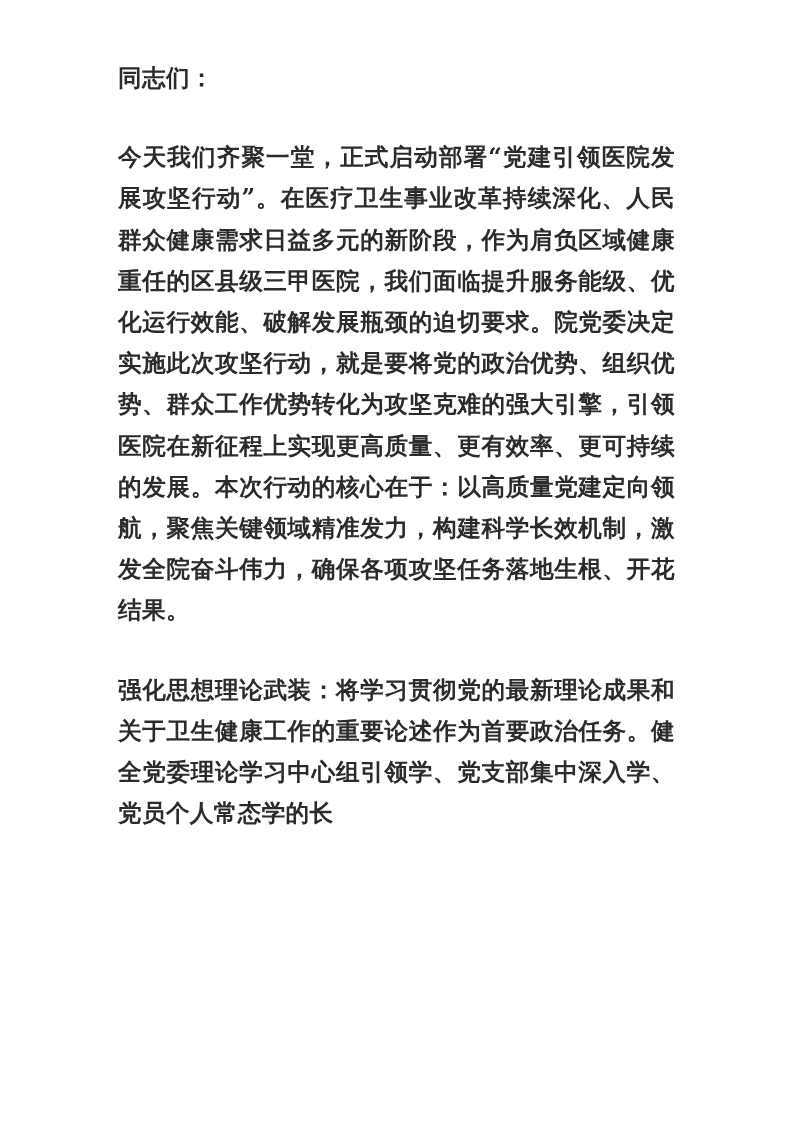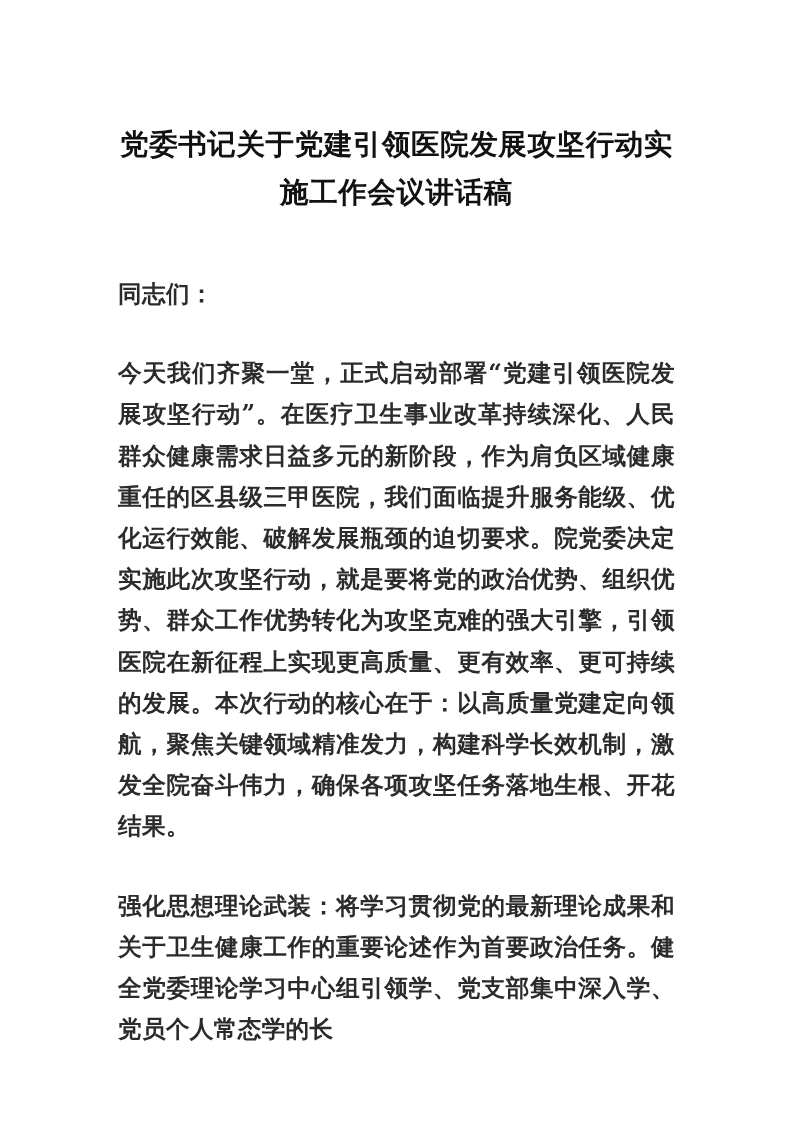--- a/index.html
+++ b/index.html
@@ -64,21 +64,20 @@
   }
   .tail {
     margin-bottom: 0;
   }
 </style>
 </head>
 <body>
 
 <div class="page">
 
-  <h1 class="doc-title">党委书记关于党建引领医院发展攻坚行动实施工作会议讲话稿</h1>
 
   <div class="body-block">
 
     <p class="para salutation">同志们：</p>
 
     <p class="para">今天我们齐聚一堂，正式启动部署“党建引领医院发展攻坚行动”。在医疗卫生事业改革持续深化、人民群众健康需求日益多元的新阶段，作为肩负区域健康重任的区县级三甲医院，我们面临提升服务能级、优化运行效能、破解发展瓶颈的迫切要求。院党委决定实施此次攻坚行动，就是要将党的政治优势、组织优势、群众工作优势转化为攻坚克难的强大引擎，引领医院在新征程上实现更高质量、更有效率、更可持续的发展。本次行动的核心在于：以高质量党建定向领航，聚焦关键领域精准发力，构建科学长效机制，激发全院奋斗伟力，确保各项攻坚任务落地生根、开花结果。</p>
 
 
     <p class="para tail">强化思想理论武装：将学习贯彻党的最新理论成果和关于卫生健康工作的重要论述作为首要政治任务。健全党委理论学习中心组引领学、党支部集中深入学、党员个人常态学的长</p>
 

